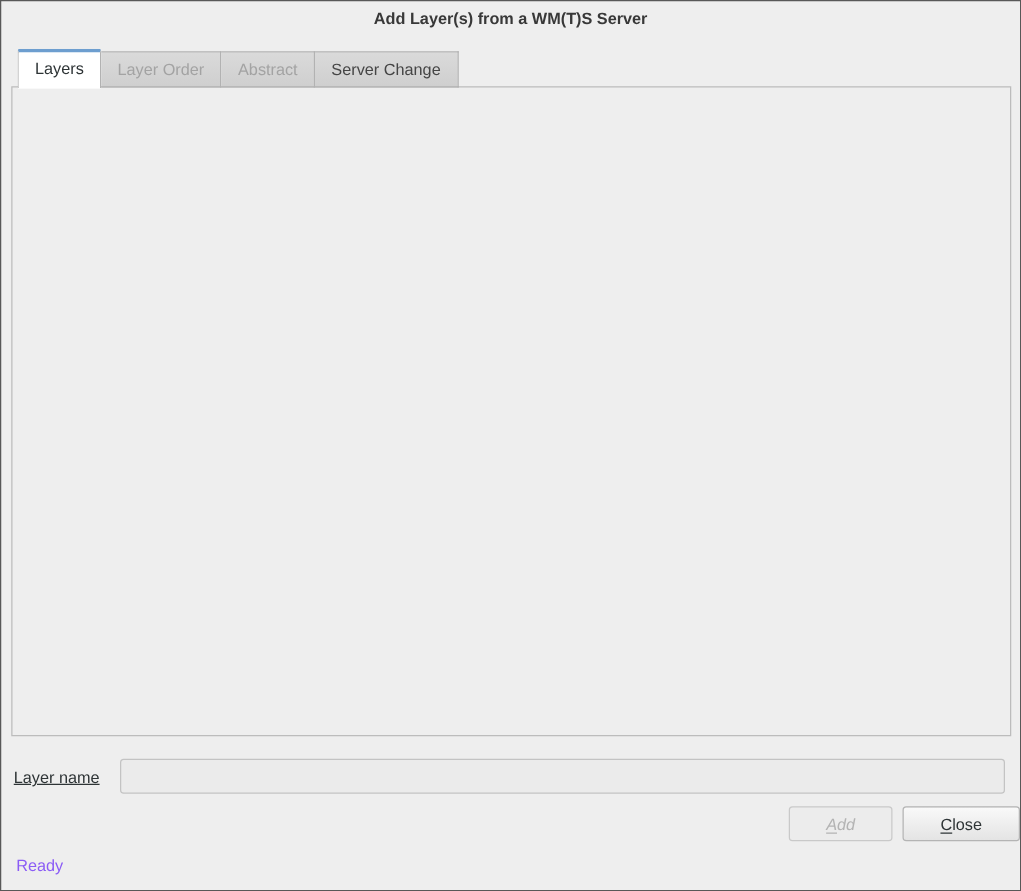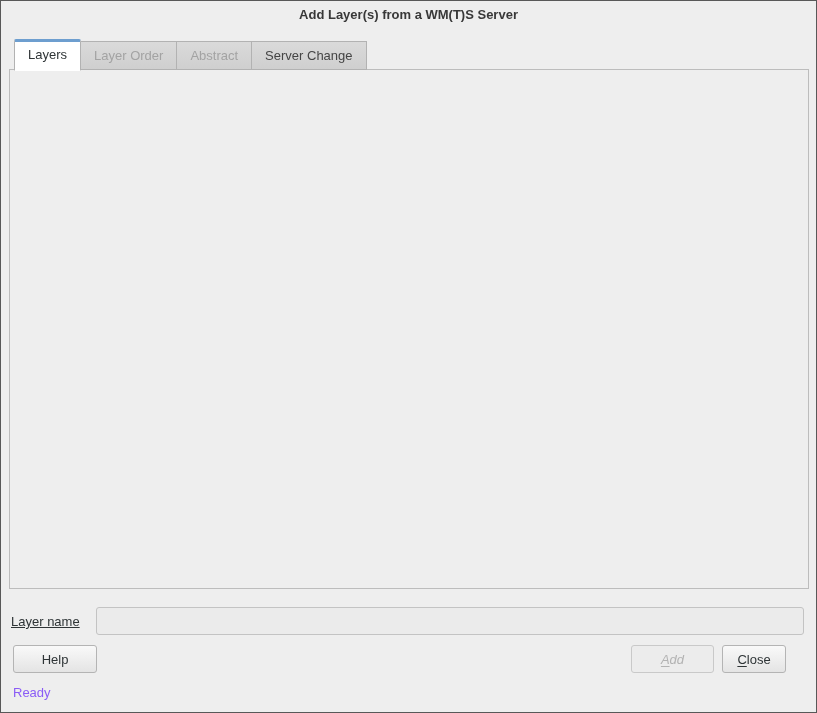--- a/index.html
+++ b/index.html
@@ -163,19 +163,18 @@
   <div class="btn disabled" style="left:528px; top:510px; width:252px; height:27px; line-height:25px;"><span>Change...</span></div>
 
   <div class="redbox">
     <span class="checkbox"></span>
     <span>Use contextual WMS Legend</span>
   </div>
 
   <div class="lbl" style="left:10px; top:613px;text-decoration:underline;">Layer name</div>
   <input class="layer-name-input" value="" style="">
 
-  <div class="btn" style="left:12px; top:644px; width:84px; height:28px;"><span>Help</span></div>
   <div class="btn disabled" style="left:630px; top:644px; width:83px; height:28px;"><span class="mn">A</span><span>dd</span></div>
-  <div class="btn" style="left:721px; top:644px; width:64px; height:28px;"><span class="mn">C</span><span>lose</span></div>
+  <div class="btn" style="left:721px; top:644px; width:94px; height:28px;"><span class="mn">C</span><span>lose</span></div>
 
   <div class="status">Ready</div>
 
 </div>
 
 </body></html>

